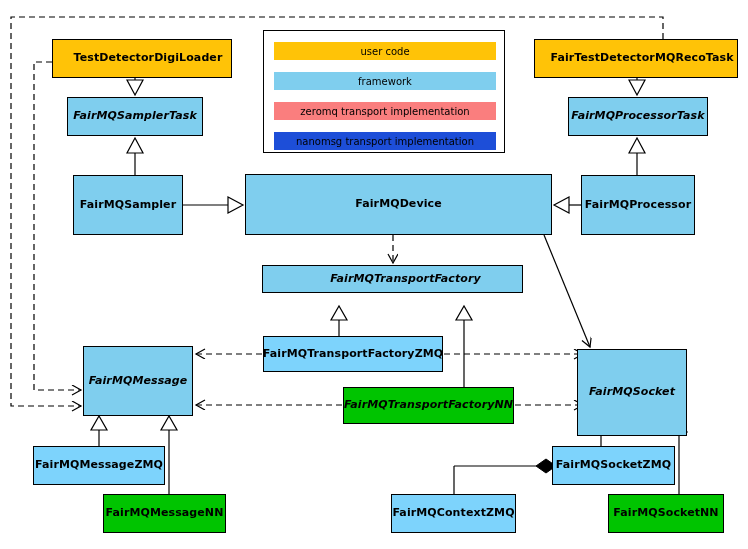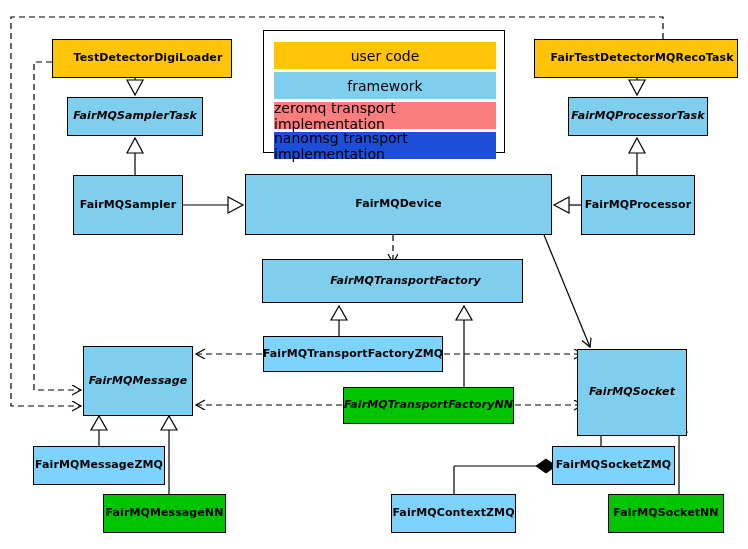--- a/index.html
+++ b/index.html
@@ -15,23 +15,23 @@
   }
   .node.abstract{font-style:italic;}
   .c-user{background:#FFC307;padding-left:12px;}
   .c-framework{background:#7FCEEE;}
   .c-zmq{background:#7dd3fc;}
   .c-nn{background:#00C400;}
   #legend{
     position:absolute;box-sizing:border-box;border:1px solid #000;background:#fff;
   }
   .legend-row{
-    position:absolute;left:10px;box-sizing:border-box;height:27px;
+    position:absolute;left:10px;box-sizing:border-box;height:18px;
     display:flex;align-items:center;justify-content:center;
-    font-size:14px;font-weight:normal;color:#000;
+    font-size:10px;font-weight:normal;color:#000;
   }
 </style>
 </head>
 <body>
 
 <div id="canvas">
 
   <svg id="svg-layer" viewBox="0 0 748 549" xmlns="http://www.w3.org/2000/svg">
     <defs>
       <marker id="openarrow" markerWidth="12" markerHeight="12" refX="10" refY="5" orient="auto" markerUnits="userSpaceOnUse">
@@ -168,21 +168,21 @@
       </div>
       <div class="node c-user" style="left: 534px; top: 39px; width: 204px; height: 39px;">
         <span>FairTestDetectorMQRecoTask</span>
       </div>
       <div class="node c-framework abstract" style="left: 568px; top: 97px; width: 140px; height: 39px;">
         <span>FairMQProcessorTask</span>
       </div>
       <div class="node c-framework" style="left: 581px; top: 175px; width: 114px; height: 60px;">
         <span>FairMQProcessor</span>
       </div>
-      <div class="node c-framework abstract" style="left: 262px; top: 259px; width: 261px; height: 44px; padding-left: 26px;">
+      <div class="node c-framework abstract" style="left: 262px; top: 265px; width: 261px; height: 28px; padding-left: 26px;">
         <span>FairMQTransportFactory</span>
       </div>
       <div class="node c-zmq" style="left: 263px; top: 336px; width: 180px; height: 36px;">
         <span>FairMQTransportFactoryZMQ</span>
       </div>
       <div class="node c-nn" style="left: 343px; top: 387px; width: 171px; height: 37px; font-style: italic;">
         <span>FairMQTransportFactoryNN</span>
       </div>
       <div class="node c-framework abstract" style="left: 83px; top: 346px; width: 110px; height: 70px;">
         <span>FairMQMessage</span>

